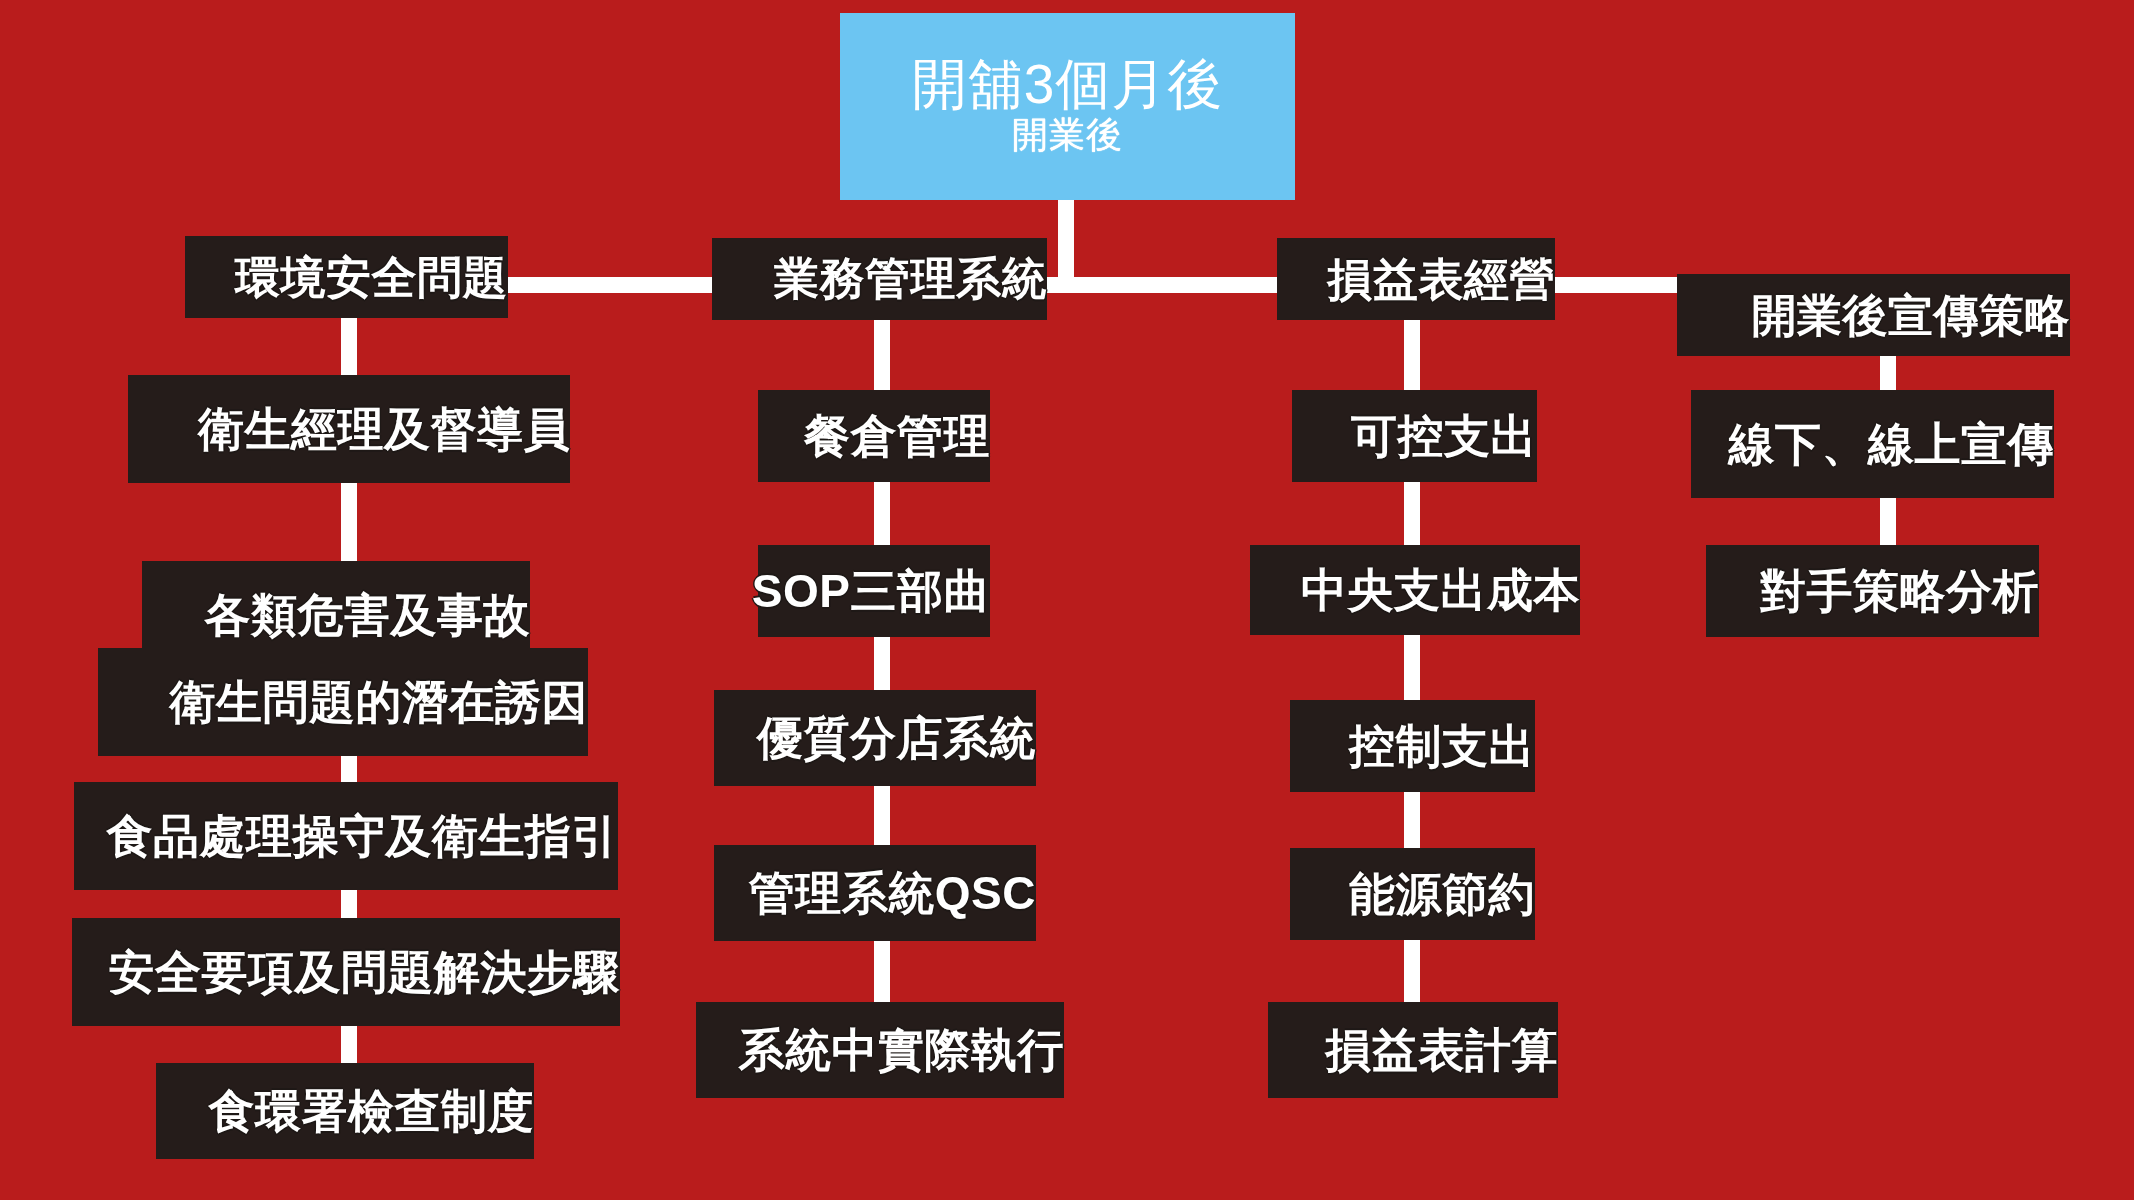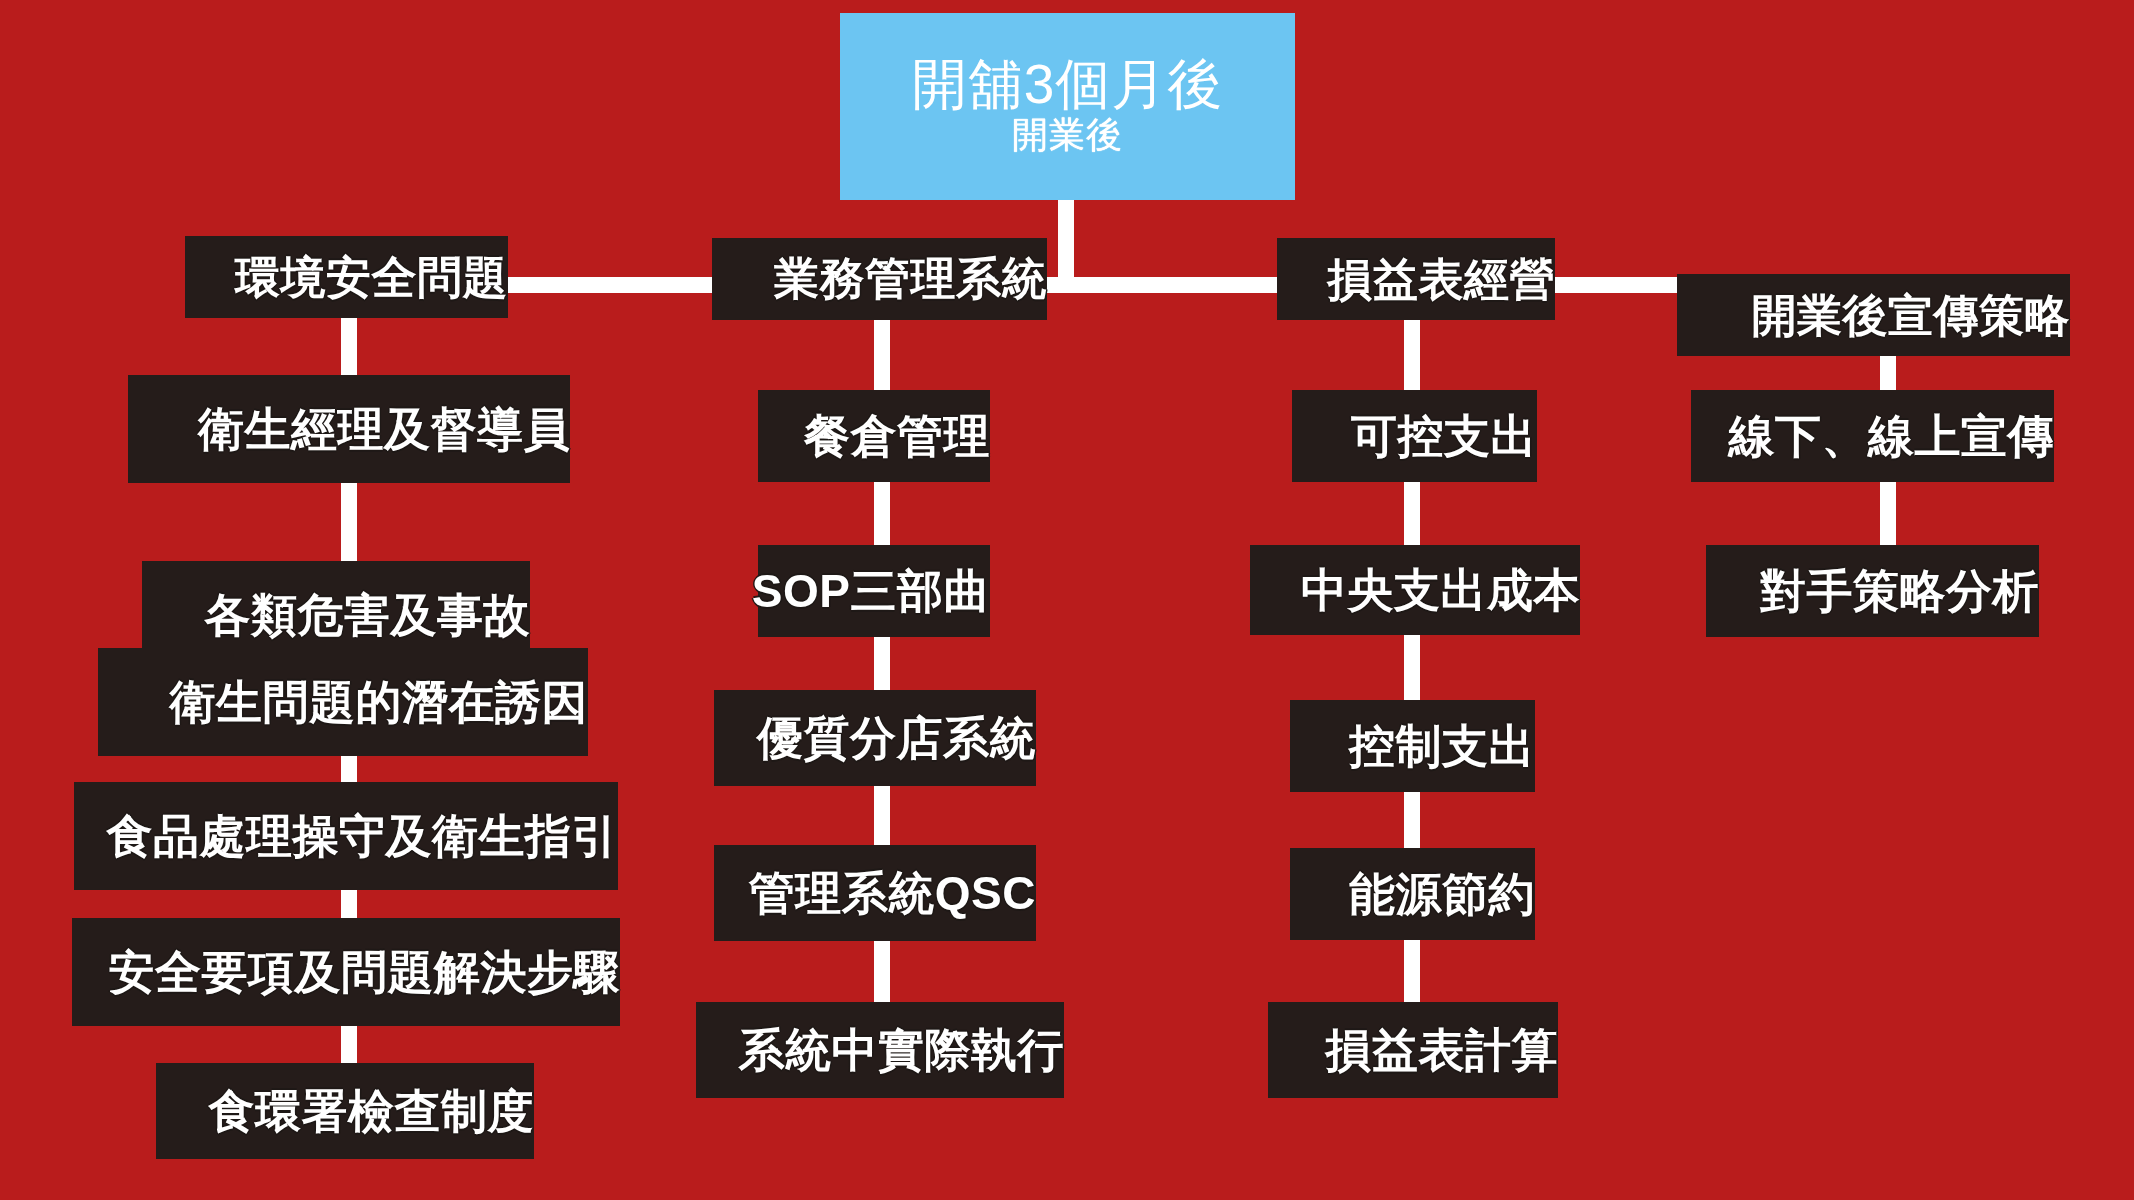--- a/index.html
+++ b/index.html
@@ -175,21 +175,21 @@
   </div>
 
   <div class="node" style="left:1268px; top:1002px; width:290px; height:96px;">
     <span class="node-label">損益表計算</span>
   </div>
 
   <div class="node head" style="left:1677px; top:238px; width:393px; height:82px;margin-top:36px;">
     <span class="node-label">開業後宣傳策略</span>
   </div>
 
-  <div class="node" style="left:1691px; top:390px; width:363px; height:92px;">
+  <div class="node" style="left:1691px; top:390px; width:363px; height:108px;">
     <span class="node-label">線下、線上宣傳</span>
   </div>
 
   <div class="node" style="left:1706px; top:545px; width:333px; height:92px;">
     <span class="node-label">對手策略分析</span>
   </div>
 
 </div>
 
 </body></html>

